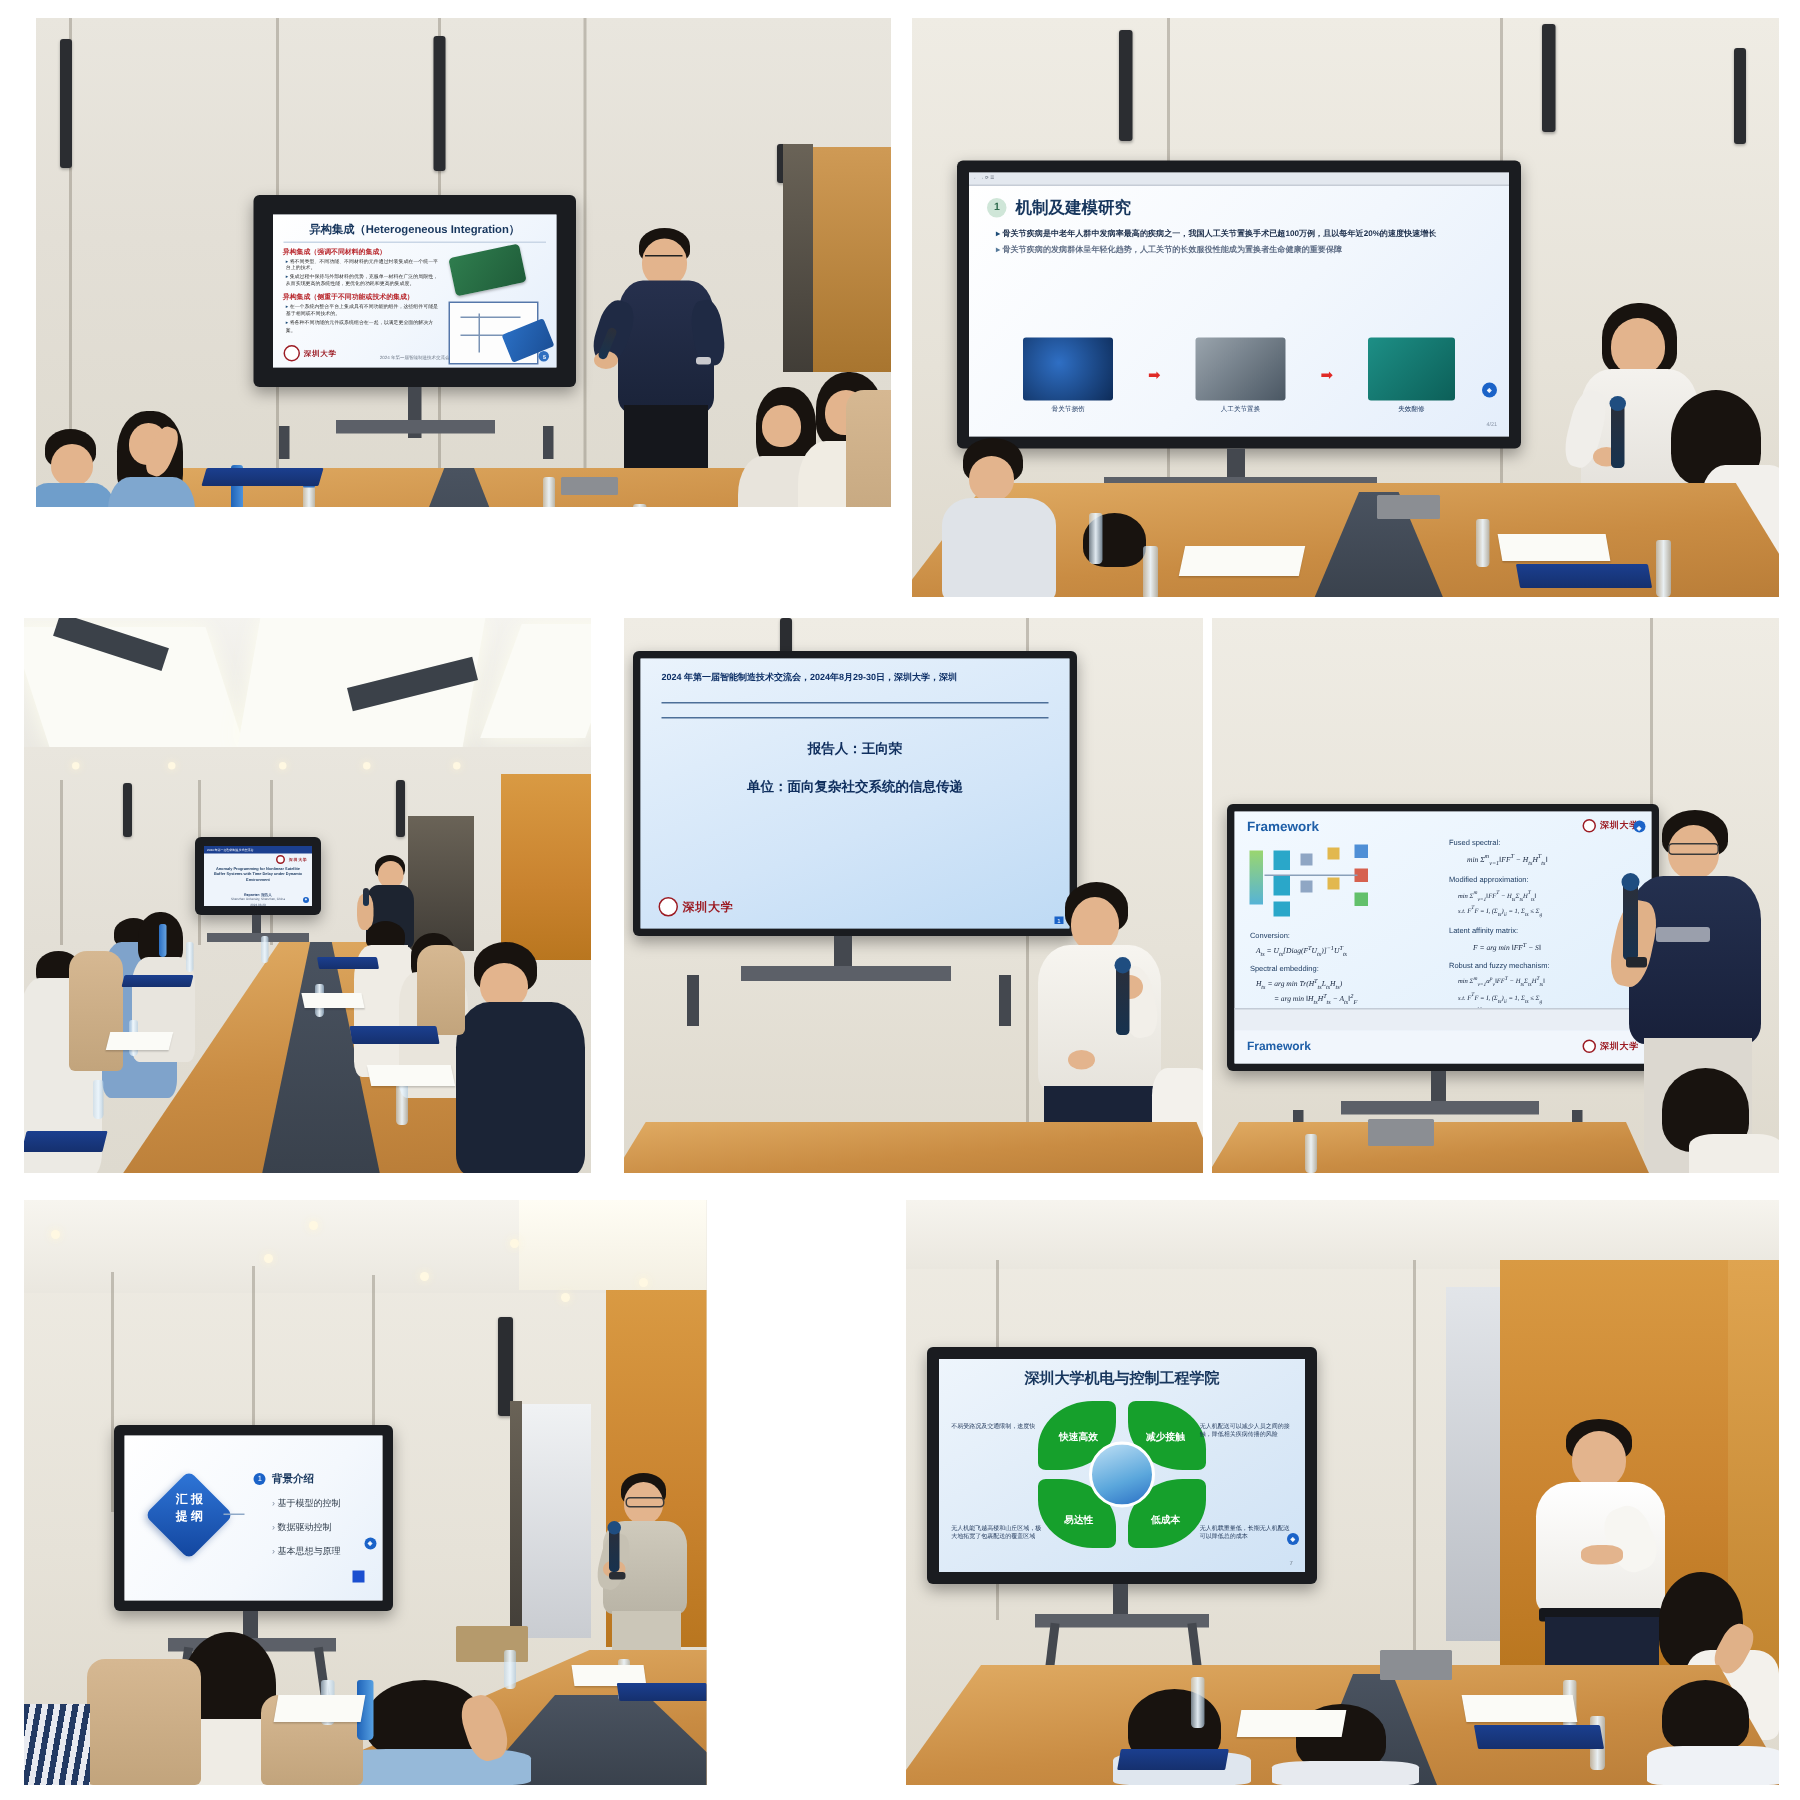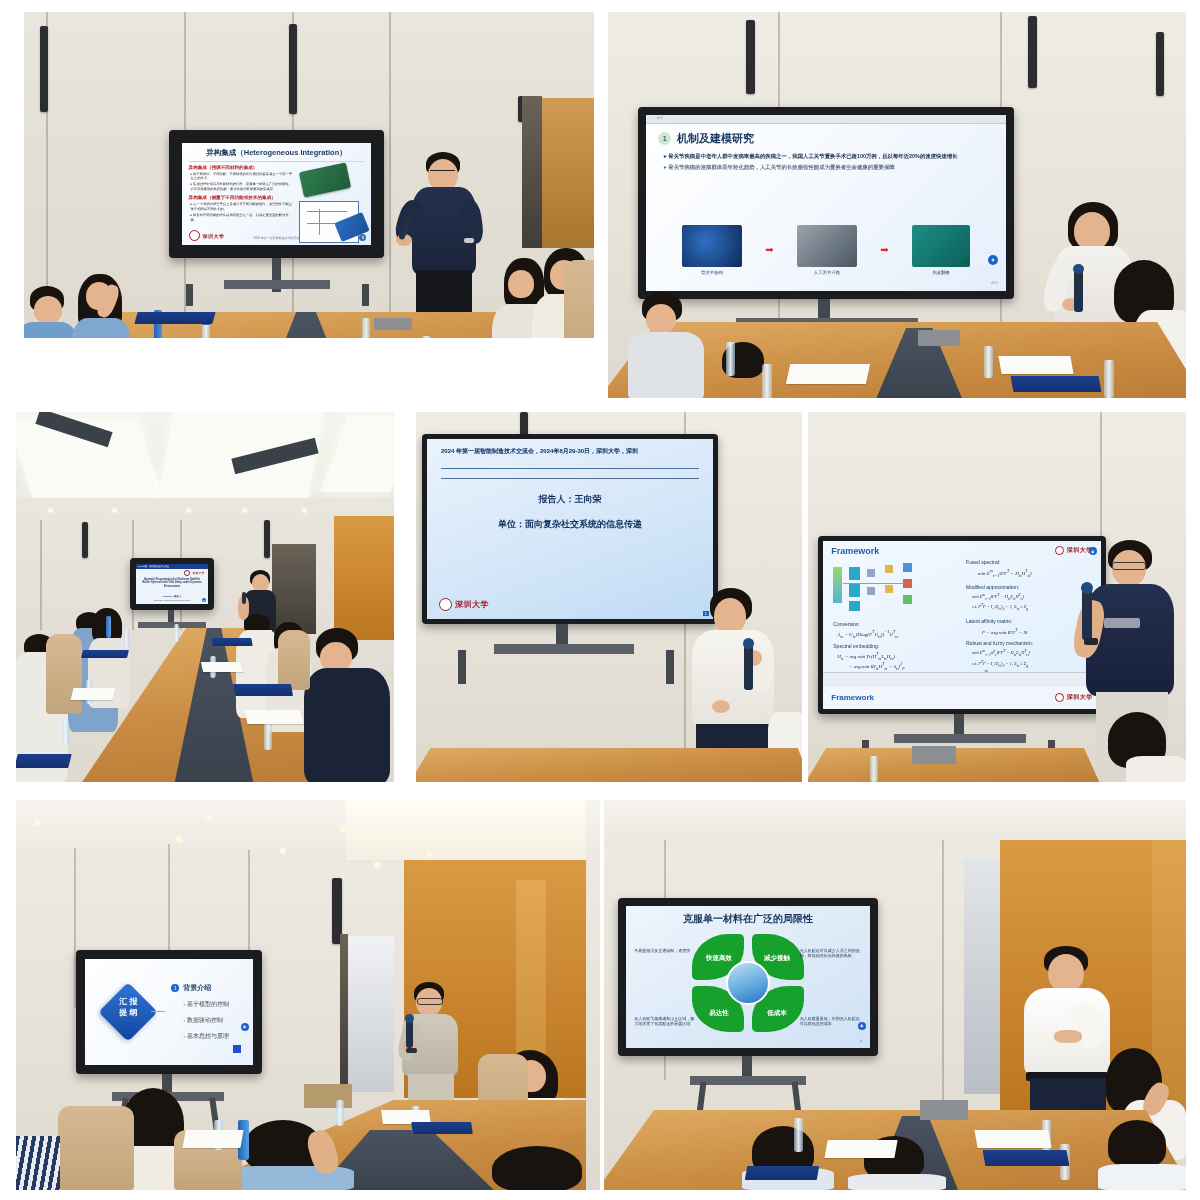--- a/index.html
+++ b/index.html
@@ -470,21 +470,21 @@
     </div>
     <div class="person" style="left:300px;top:300px;width:78px;height:72px;">
       <div class="hair" style="left:0px;top:0;width:58px;height:56px;border-radius:50% 50% 34% 34%;"></div>
       <div class="torso" style="left:18px;top:44px;width:62px;height:30px;background:#f1eee8;"></div>
     </div>
     <div class="table-top" style="left:-6px;top:336px;width:300px;height:40px;clip-path:polygon(0% 100%,8% 0%,94% 0%,100% 100%);"></div>
     <div class="laptop" style="left:104px;top:334px;width:44px;height:18px;"></div>
     <div class="bottle" style="left:62px;top:344px;width:8px;height:26px;"></div>
   </div>
 
-  <div class="photo" style="left:16px;top:800px;width:584px;height:390px;">
+  <div class="photo" style="left:16px;top:800px;width:455px;height:390px;">
     <div class="wall warm"></div>
     <div class="ceiling" style="height:62px;background:linear-gradient(180deg,#f7f5ef,#eae7df);"></div>
     <div style="position:absolute;left:330px;top:0;width:240px;height:60px;background:linear-gradient(180deg,#fffdf4,#f3efe2);"></div>
     <div class="downlight" style="left:18px;top:20px;width:6px;height:6px;"></div>
     <div class="downlight" style="left:190px;top:14px;width:6px;height:6px;"></div>
     <div class="downlight" style="left:160px;top:36px;width:6px;height:6px;"></div>
     <div class="downlight" style="left:264px;top:48px;width:6px;height:6px;"></div>
     <div class="downlight" style="left:324px;top:26px;width:6px;height:6px;"></div>
     <div class="downlight" style="left:358px;top:62px;width:6px;height:6px;"></div>
     <div class="downlight" style="left:410px;top:52px;width:6px;height:6px;"></div>
@@ -586,21 +586,21 @@
     <div class="ceiling" style="height:46px;background:linear-gradient(180deg,#f6f4ee,#eae7df);"></div>
     <div class="woodwall" style="left:396px;top:40px;width:152px;height:276px;"></div>
     <div class="woodwall" style="left:548px;top:40px;width:34px;height:286px;background:linear-gradient(180deg,#dfa450,#c1842f);"></div>
     <div class="doorgap" style="left:360px;top:58px;width:36px;height:236px;background:linear-gradient(180deg,#e2e5e9,#b9bdc4);"></div>
     <div class="panelline" style="left:60px;top:40px;height:240px;"></div>
     <div class="panelline" style="left:338px;top:40px;height:260px;"></div>
 
     <div class="tvframe" style="left:14px;top:98px;width:260px;height:158px;padding:1.4%;">
       <div class="tvscreen">
         <div class="slide" style="padding:6px 8px;background:linear-gradient(150deg,#eef5fc,#dbe9f7 60%,#cfe2f5);">
-          <div style="text-align:center;font-size:10px;font-weight:bold;color:#17365d;">克服单一材料在广泛的局限性</div>
+          <div style="text-align:center;font-size:10px;font-weight:bold;color:#17365d;">深圳大学机电与控制工程学院</div>
           <div style="position:relative;margin-top:4px;height:108px;">
             <div style="position:absolute;left:50%;top:4px;transform:translateX(-50%);width:120px;height:98px;">
               <div style="position:absolute;left:4px;top:0;width:52px;height:46px;background:#16a02c;border-radius:70% 10% 70% 10%;"></div>
               <div style="position:absolute;right:4px;top:0;width:52px;height:46px;background:#16a02c;border-radius:10% 70% 10% 70%;"></div>
               <div style="position:absolute;left:4px;bottom:0;width:52px;height:46px;background:#16a02c;border-radius:10% 70% 10% 70%;"></div>
               <div style="position:absolute;right:4px;bottom:0;width:52px;height:46px;background:#16a02c;border-radius:70% 10% 70% 10%;"></div>
               <div style="position:absolute;left:8px;top:20px;width:46px;text-align:center;color:#fff;font-size:6.5px;font-weight:bold;">快速高效</div>
               <div style="position:absolute;right:8px;top:20px;width:46px;text-align:center;color:#fff;font-size:6.5px;font-weight:bold;">减少接触</div>
               <div style="position:absolute;left:8px;bottom:14px;width:46px;text-align:center;color:#fff;font-size:6.5px;font-weight:bold;">易达性</div>
               <div style="position:absolute;right:8px;bottom:14px;width:46px;text-align:center;color:#fff;font-size:6.5px;font-weight:bold;">低成本</div>

